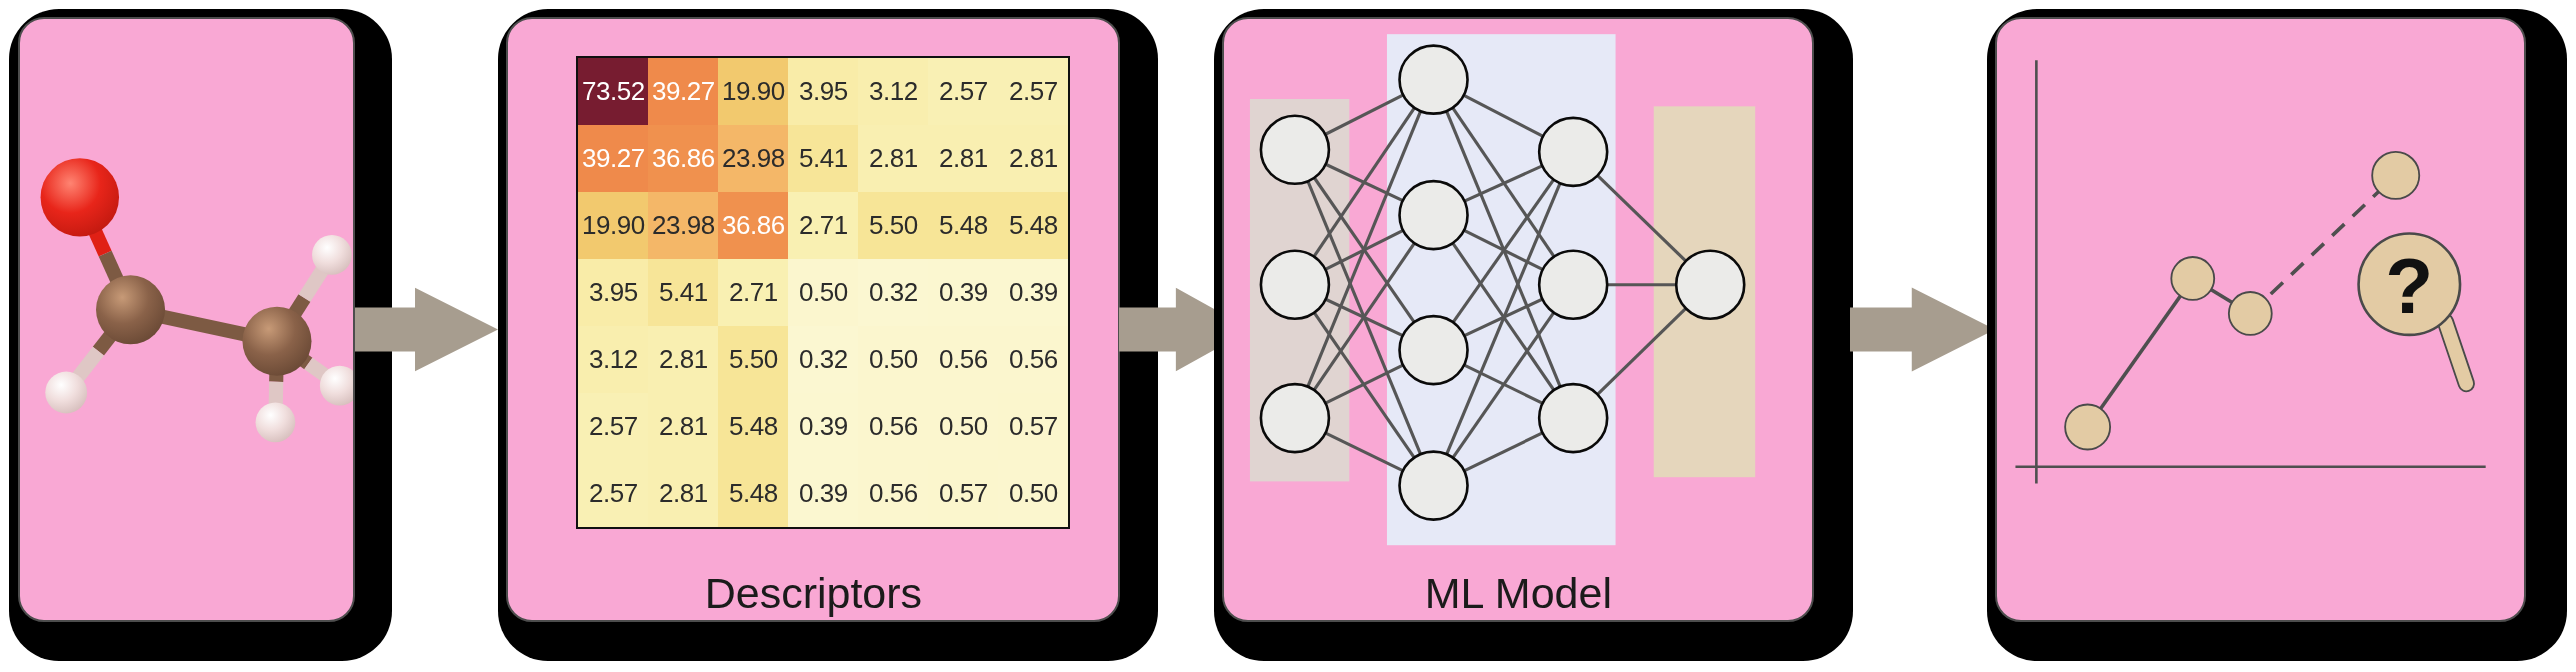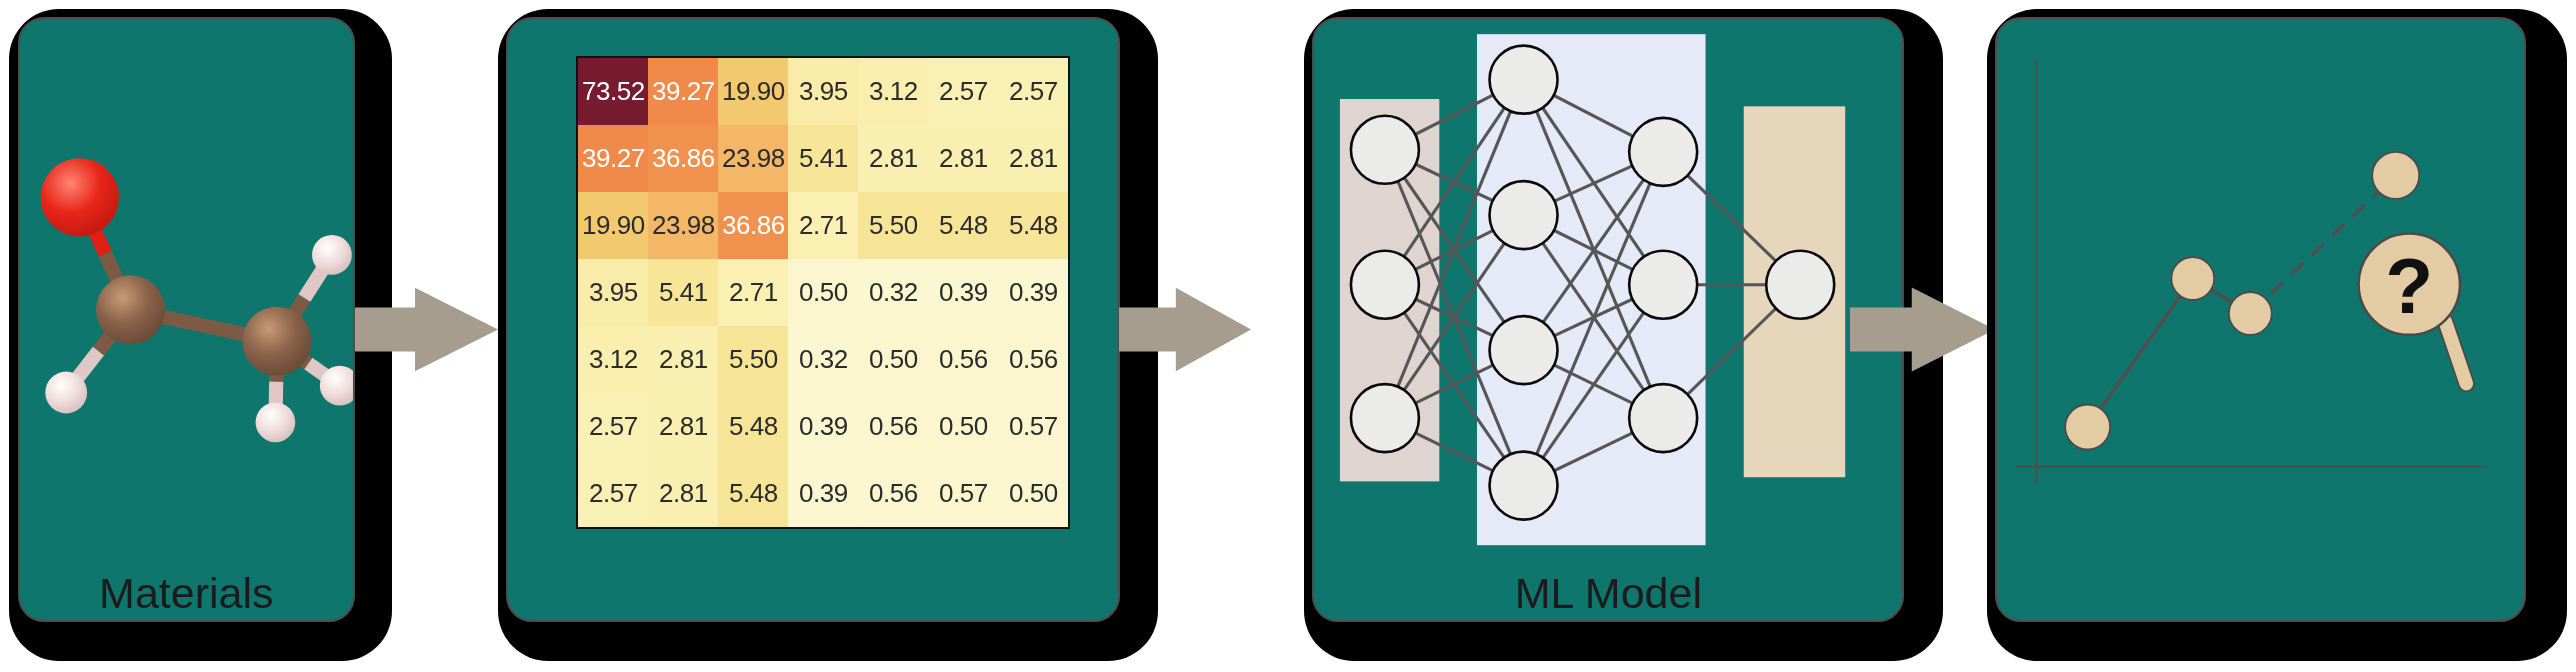--- a/index.html
+++ b/index.html
@@ -1,27 +1,27 @@
 <!DOCTYPE html>
 <html style="font-size:8.4px"><head>
 <meta charset="utf-8">
 <style>
   html,body{margin:0;padding:0;background:#ffffff;}
   body{width:2576px;height:672px;position:relative;overflow:hidden;
        font-family:"Liberation Sans",sans-serif;}
   .frame{position:absolute;top:9px;height:652px;background:#000;border-radius:50px;}
-  .card{position:absolute;left:8.4px;top:8.4px;height:605px;background:#0f766e;
+  .card{position:absolute;left:8.4px;top:8.4px;height:605px;background:#f9a8d4;
         border:2.1px solid #4d4d4d;border-radius:26px;box-sizing:border-box;}
   .content{position:absolute;inset:0;overflow:hidden;border-radius:24px;}
   .panel-label{position:absolute;left:0;right:0;top:553px;text-align:center;
         font-size:43px;line-height:1;color:#1b1b1b;}
   
   .p1{left:9.4px;width:383px;}  .p1 .card{width:337px;}
   .p2{left:498px;width:660px;} .p2 .card{width:614px;}
-  .p3{left:1304px;width:639px;} .p3 .card{width:592px;}
+  .p3{left:1214px;width:639px;} .p3 .card{width:592px;}
   .p4{left:1987px;width:580px;} .p4 .card{width:531px;}
   
   .matrix{position:absolute;left:68px;top:37px;border:2.6px solid #101010;
         display:grid;grid-template-columns:repeat(7,70px);grid-auto-rows:67px;}
   .matrix .cell{display:flex;align-items:center;justify-content:center;
         font-size:26px;letter-spacing:-0.5px;}
   .arrow{position:absolute;top:285px;height:89px;}
   svg{display:block;}
 </style>
 </head>
@@ -61,21 +61,20 @@
           <line x1="551" y1="658.5" x2="611" y2="701" stroke="#dfc7c5" stroke-width="27"></line>
           <circle cx="88" cy="714" r="40" fill="url(#gradH)"></circle>
           <circle cx="596" cy="451" r="38" fill="url(#gradH)"></circle>
           <circle cx="488" cy="771" r="38" fill="url(#gradH)"></circle>
           <circle cx="611" cy="701" r="38" fill="url(#gradH)"></circle>
           <circle cx="114" cy="341" r="75" fill="url(#gradO)"></circle>
           <circle cx="211" cy="556" r="66" fill="url(#gradC)"></circle>
           <circle cx="491" cy="616" r="66" fill="url(#gradC)"></circle>
         </svg>
     </div>
-    <div class="panel-label">Materials</div>
   </div>
 </div>
 
 <svg id="arrow1" class="arrow" viewBox="0 0 274 170" style="left: 355px; width: 143px;">
     <polygon points="0,43 115,43 115,5 274,85 115,165 115,127 0,127" fill="#a79d8f"></polygon>
   </svg>
 
 <div class="frame p2">
   <div class="card">
     <div class="content">
@@ -124,20 +123,21 @@
           <div class="cell" style="background: rgb(251, 246, 205); color: rgb(43, 43, 43);">0.57</div>
           <div class="cell" style="background: rgb(249, 240, 180); color: rgb(43, 43, 43);">2.57</div>
           <div class="cell" style="background: rgb(249, 239, 177); color: rgb(43, 43, 43);">2.81</div>
           <div class="cell" style="background: rgb(247, 229, 151); color: rgb(43, 43, 43);">5.48</div>
           <div class="cell" style="background: rgb(251, 247, 208); color: rgb(43, 43, 43);">0.39</div>
           <div class="cell" style="background: rgb(251, 246, 206); color: rgb(43, 43, 43);">0.56</div>
           <div class="cell" style="background: rgb(251, 246, 205); color: rgb(43, 43, 43);">0.57</div>
           <div class="cell" style="background: rgb(251, 246, 206); color: rgb(43, 43, 43);">0.50</div>
         </div>
     </div>
+    <div class="panel-label">Descriptors</div>
   </div>
 </div>
 
 <svg id="arrow2" class="arrow" viewBox="0 0 253 170" style="left: 1119px; width: 132px;">
     <polygon points="0,43 109,43 109,5 253,85 109,165 109,127 0,127" fill="#a79d8f"></polygon>
   </svg>
 
 <div class="frame p3">
   <div class="card">
     <div class="content">

